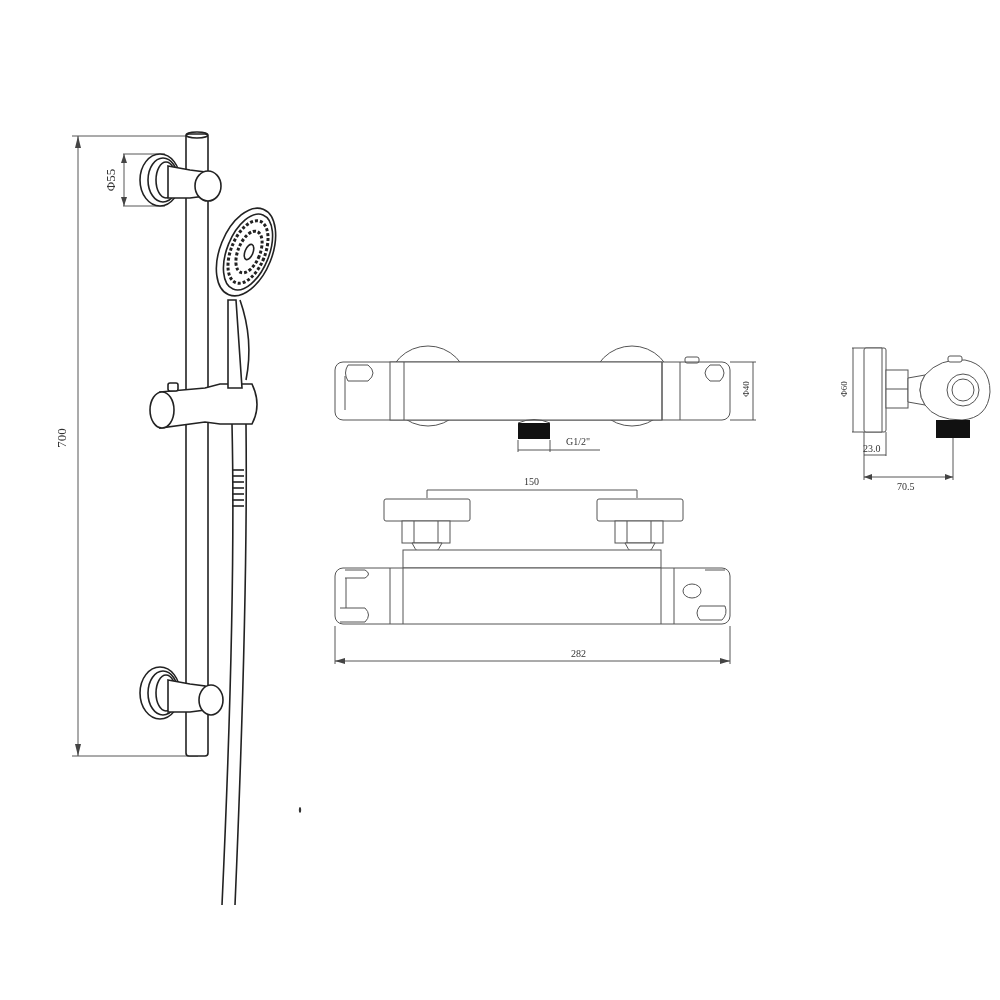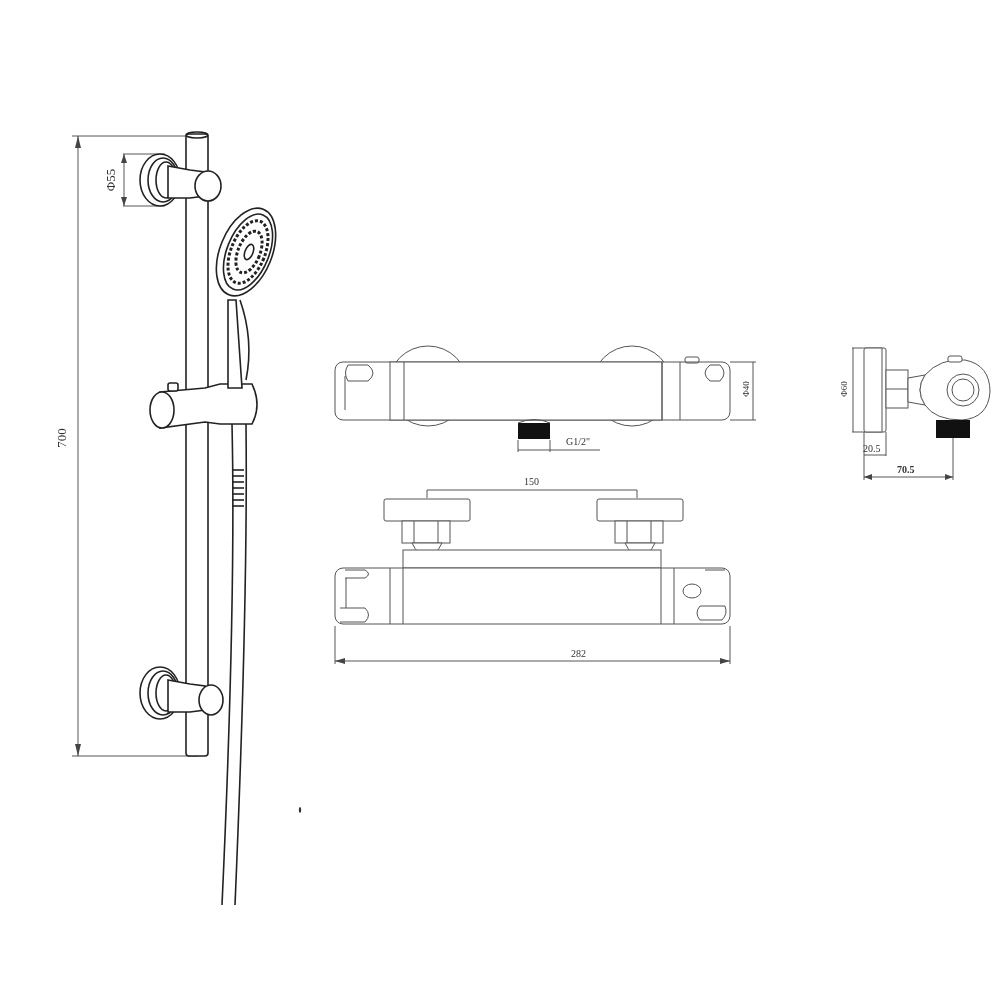--- a/index.html
+++ b/index.html
@@ -182,14 +182,14 @@
   </g>
 </svg>
 
 <div class="lbl rot" style="left:52px; top:430px; font-size:13px;">700</div>
 <div class="lbl rot" style="left:100px; top:172px; font-size:13px;">Φ55</div>
 <div class="lbl rot" style="left:738px; top:384px; font-size:9px;">Φ40</div>
 <div class="lbl" style="left:566px; top:436px;">G1/2"</div>
 <div class="lbl" style="left:524px; top:476px;">150</div>
 <div class="lbl" style="left:523px; top:648px;margin-left:48px;">282</div>
 <div class="lbl rot" style="left:836px; top:384px; font-size:9px;">Φ60</div>
-<div class="lbl" style="left:863px; top:443px;">20.5</div>
-<div class="lbl" style="left:897px; top:464px;font-weight:bold;">70.5</div>
+<div class="lbl" style="left:863px; top:443px;">23.0</div>
+<div class="lbl" style="left:897px; top:481px;">70.5</div>
 
 </body></html>

